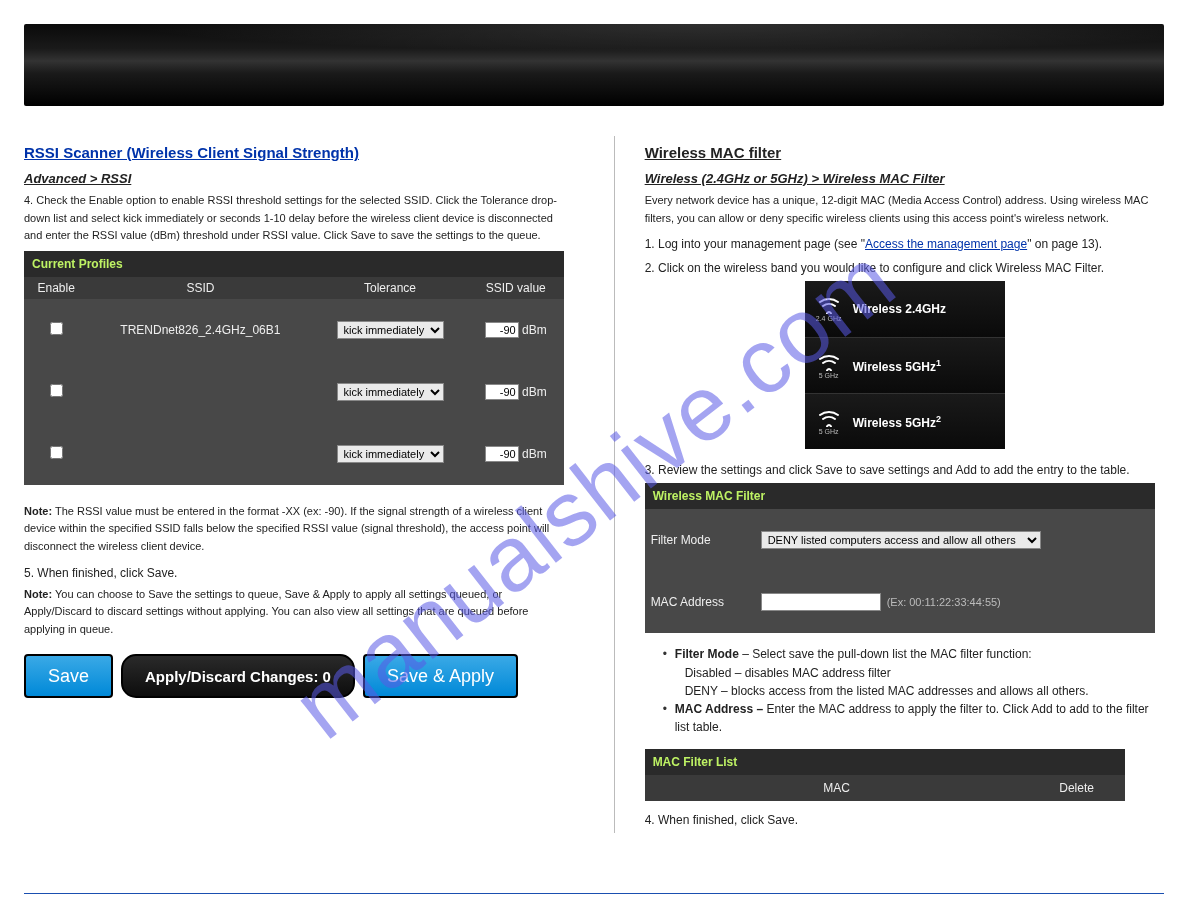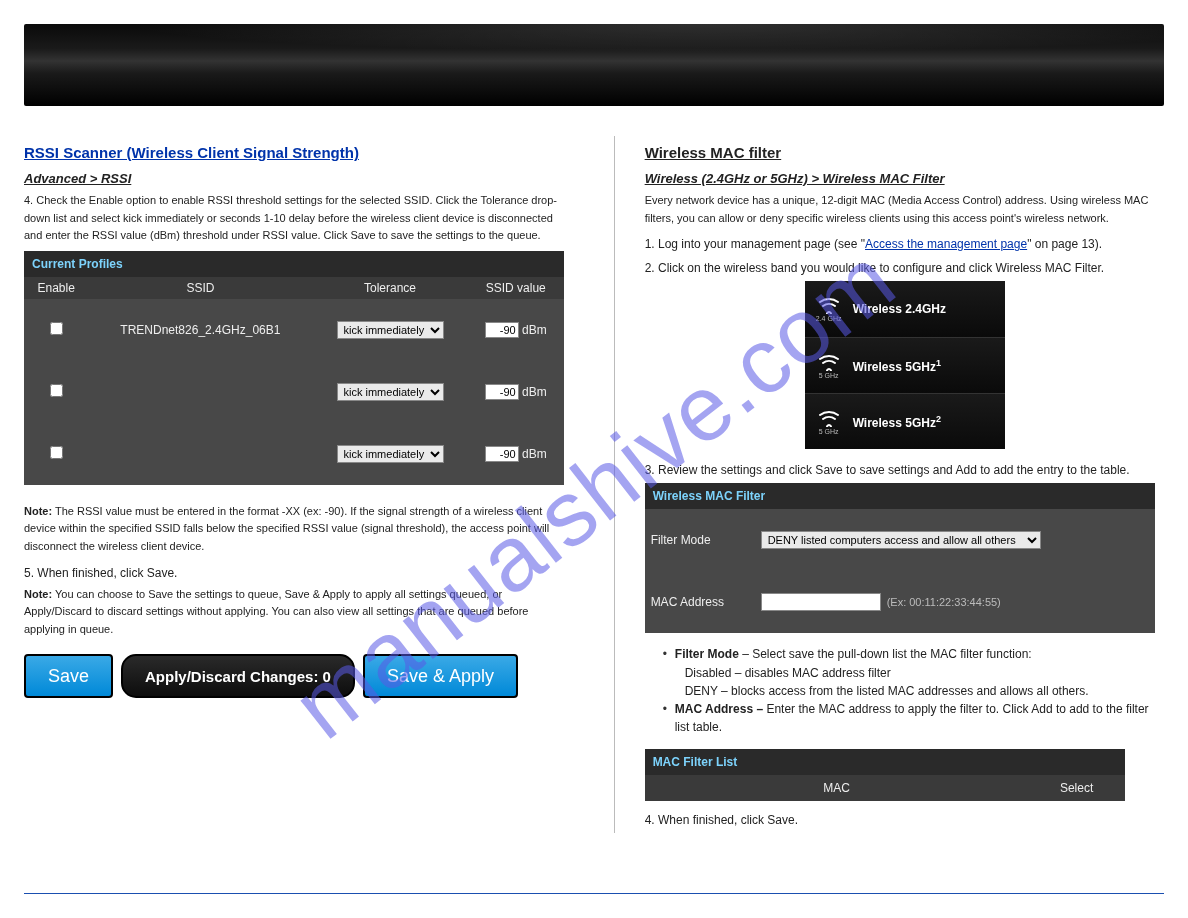--- a/index.html
+++ b/index.html
@@ -20,21 +20,21 @@
   h2.section .u-link { color: #0033aa; }
   .body-text { font-size: 11px; line-height: 1.6; margin: 6px 0; }
   .small { font-size: 12px; line-height: 1.5; }
 
   
   .crumb { font-size: 13px; font-weight: bold; margin: 6px 0; }
   .crumb .sub { font-style: italic; text-decoration: underline; }
 
   
   .panel { width: 100%; border-collapse: collapse; font-size: 12px; color: #ddd; }
-  .panel .hdr td { background: #2a2a2a; color: #7dd3fc; font-weight: bold; padding: 6px 8px; }
+  .panel .hdr td { background: #2a2a2a; color: #bef264; font-weight: bold; padding: 6px 8px; }
   .panel .thead td { background: #3a3a3a; color: #eee; text-align: center; padding: 4px 6px; }
   .panel .row td { background: #484848; color: #eee; padding: 22px 6px; text-align: center; }
   .panel td.ta-l { text-align: left; }
 
   select.inline { font-size: 11px; background: #eaeaea; border: 1px solid #888; padding: 1px 2px; }
   input.rssi { width: 34px; font-size: 11px; text-align: right; border: 1px solid #888; padding: 1px 2px; }
   input.chk { }
 
   .profiles-wrap { width: 540px; }
 
@@ -212,21 +212,21 @@
         <p class="bullet"><b>MAC Address –</b><span> Enter the MAC address to apply the filter to. Click Add to add to the filter list table.</span></p>
       </div>
 
       <table class="panel mac-list" style="margin-top:12px;">
         <tbody>
             <tr class="hdr">
               <td colspan="2" class="ta-l">MAC Filter List</td>
             </tr>
         <tr class="thead">
           <td style="width:80%;">MAC</td>
-          <td>Select</td>
+          <td>Delete</td>
         </tr>
       </tbody>
         </table>
 
       <p class="step" style="margin-top:12px;">4. When finished, click Save.</p>
     </div>
 
   </div>
 
   <hr class="hr">

